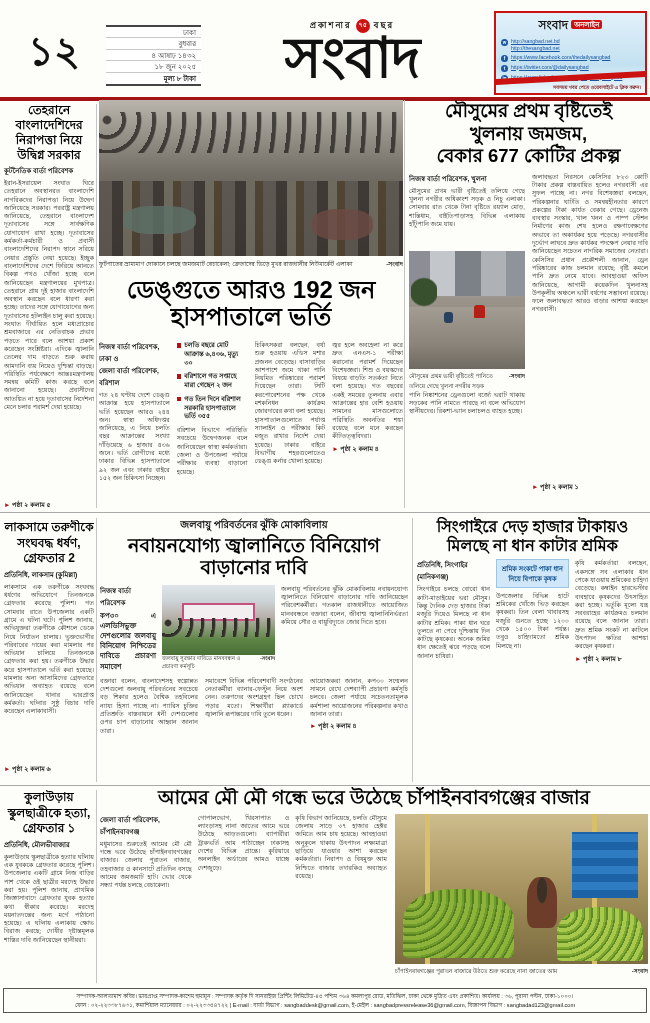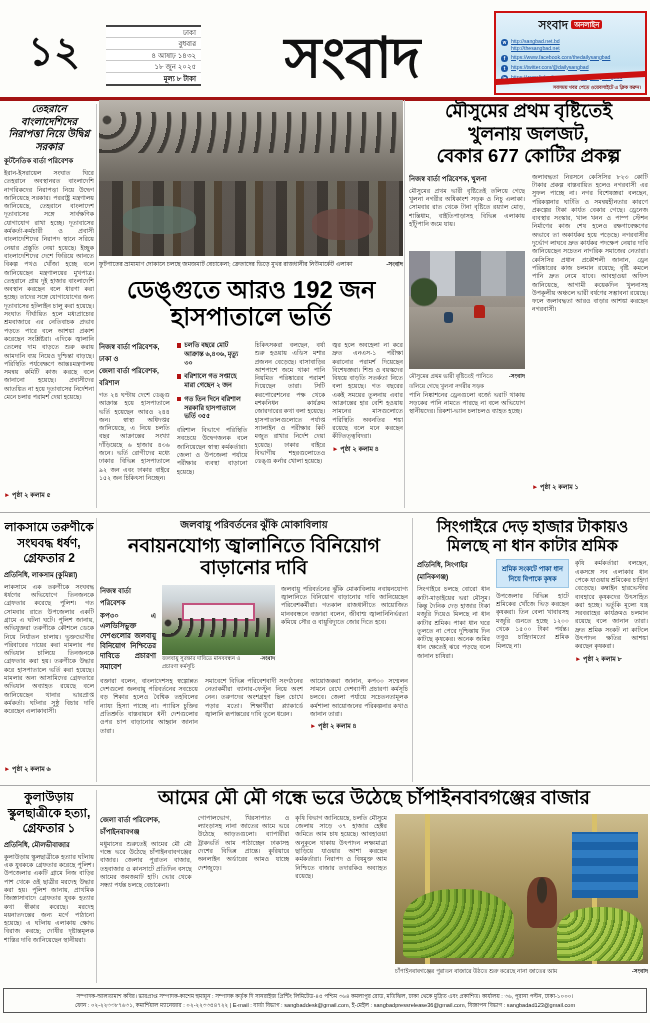--- a/index.html
+++ b/index.html
@@ -104,20 +104,25 @@
   <div class="abs pageno">১২</div>
 
   <div class="abs datebox">
     <div class="row">ঢাকা</div>
     <div class="row">বুধবার</div>
     <div class="row">৪ আষাঢ় ১৪৩২</div>
     <div class="row">১৮ জুন ২০২৫</div>
     <div class="row">মূল্য ৮ টাকা</div>
   </div>
 
+  <div class="abs badge">
+    <span>প্রকাশনার</span>
+    <span class="circ">৭৫</span>
+    <span>বছর</span>
+  </div>
   <div class="abs logo">সংবাদ</div>
 
   <div class="abs onlinebox">
     <div class="ob-title">
       <span>সংবাদ</span><span class="ob-accent">অনলাইন</span>
     </div>
     <div class="ob-links">
       <div class="ob-link">
         <span class="ob-ic">w</span>
         <span class="ob-url"><span>http://sangbad.net.bd</span><br><span>http://thesangbad.net</span></span>
@@ -143,21 +148,21 @@
 
   <div class="abs vrule" style="left:96px; top:104px; height:404px;"></div>
   <div class="abs vrule" style="left:404px; top:100px; height:408px;"></div>
   <div class="abs hrule" style="left:0; top:512px; width:650px;"></div>
   <div class="abs vrule" style="left:96px; top:518px; height:264px;"></div>
   <div class="abs vrule" style="left:412px; top:518px; height:264px;"></div>
   <div class="abs hrule" style="left:0; top:785px; width:650px;"></div>
   <div class="abs vrule" style="left:96px; top:790px; height:193px;"></div>
 
   <div class="abs" style="left:4px; top:103px; width:90px; height:404px; overflow:hidden;">
-    <div class="headline" style="font-size:10px; line-height:1.25;font-style:italic;">তেহরানে বাংলাদেশিদের নিরাপত্তা নিয়ে উদ্বিগ্ন সরকার</div>
+    <div class="headline" style="font-size:12px; line-height:1.25;">তেহরানে বাংলাদেশিদের নিরাপত্তা নিয়ে উদ্বিগ্ন সরকার</div>
     <div class="byline">কূটনৈতিক বার্তা পরিবেশক</div>
     <div class="body" style="height:318px;">ইরান-ইসরায়েল সংঘাত ঘিরে তেহরানে অবস্থানরত বাংলাদেশি নাগরিকদের নিরাপত্তা নিয়ে উদ্বেগ জানিয়েছে সরকার। পররাষ্ট্র মন্ত্রণালয় জানিয়েছে, তেহরানে বাংলাদেশ দূতাবাসের সঙ্গে সার্বক্ষণিক যোগাযোগ রাখা হচ্ছে। দূতাবাসের কর্মকর্তা-কর্মচারী ও প্রবাসী বাংলাদেশিদের নিরাপদ স্থানে সরিয়ে নেয়ার প্রস্তুতি নেয়া হয়েছে। ইচ্ছুক বাংলাদেশিদের দেশে ফিরিয়ে আনতে বিকল্প পথও খোঁজা হচ্ছে বলে জানিয়েছেন মন্ত্রণালয়ের মুখপাত্র। তেহরানে প্রায় দুই হাজার বাংলাদেশি অবস্থান করছেন বলে ধারণা করা হচ্ছে। তাদের সঙ্গে যোগাযোগের জন্য দূতাবাসের হটলাইন চালু করা হয়েছে। সংঘাত দীর্ঘায়িত হলে মধ্যপ্রাচ্যের শ্রমবাজারে এর নেতিবাচক প্রভাব পড়তে পারে বলে আশঙ্কা প্রকাশ করেছেন সংশ্লিষ্টরা। এদিকে জ্বালানি তেলের দাম বাড়তে শুরু করায় আমদানি ব্যয় নিয়েও দুশ্চিন্তা বাড়ছে। পরিস্থিতি পর্যবেক্ষণে আন্তঃমন্ত্রণালয় সমন্বয় কমিটি কাজ করছে বলে জানানো হয়েছে। প্রবাসীদের আতঙ্কিত না হয়ে দূতাবাসের নির্দেশনা মেনে চলার পরামর্শ দেয়া হয়েছে।</div>
     <div class="jump"><span class="arr">►</span> <span>পৃষ্ঠা ২ কলাম ৫</span></div>
   </div>
 
   <div class="abs photo ph-market" style="left:99px; top:100px; width:304px; height:156px;">
     <div class="heads"></div>
     <div class="goods"></div>
     <div class="patch1"></div>
     <div class="patch2"></div>
@@ -196,21 +201,21 @@
     <div class="col body">চিকিৎসকরা বলছেন, বর্ষা শুরু হওয়ায় এডিস মশার প্রজনন বেড়েছে। বাসাবাড়ির আশপাশে জমে থাকা পানি নিয়মিত পরিষ্কারের পরামর্শ দিয়েছেন তারা। সিটি করপোরেশনের পক্ষ থেকে মশকনিধন কার্যক্রম জোরদারের কথা বলা হয়েছে। হাসপাতালগুলোতে পর্যাপ্ত স্যালাইন ও পরীক্ষার কিট মজুত রাখার নির্দেশ দেয়া হয়েছে। ঢাকার বাইরে বিভাগীয় শহরগুলোতেও ডেঙ্গু কর্নার খোলা হয়েছে।</div>
     <div class="col">
       <div class="body">জ্বর হলে অবহেলা না করে দ্রুত এনএস-১ পরীক্ষা করানোর পরামর্শ দিয়েছেন বিশেষজ্ঞরা। শিশু ও বয়স্কদের বিষয়ে বাড়তি সতর্কতা নিতে বলা হয়েছে। গত বছরের একই সময়ের তুলনায় এবার আক্রান্তের হার বেশি হওয়ায় সামনের মাসগুলোতে পরিস্থিতি অবনতির শঙ্কা রয়েছে বলে মনে করছেন কীটতত্ত্ববিদরা।</div>
       <div class="jump"><span class="arr">►</span> <span>পৃষ্ঠা ২ কলাম ৪</span></div>
     </div>
   </div>
 
   <div class="abs" style="left:409px; top:100px; width:239px; height:408px; overflow:hidden;">
     <div class="headline" style="font-size:18.5px; line-height:1.22;">
       <span>মৌসুমের প্রথম বৃষ্টিতেই</span><br>
-      <span>খুলনায় জলজট,</span><br>
+      <span>খুলনায় জমজম,</span><br>
       <span>বেকার 677 কোটির প্রকল্প</span>
     </div>
     <div class="cols" style="margin-top:5px; height:328px;">
       <div class="col">
         <div class="byline" style="margin-top:0;">নিজস্ব বার্তা পরিবেশক, খুলনা</div>
         <div class="body" style="height:62px;">মৌসুমের প্রথম ভারী বৃষ্টিতেই তলিয়ে গেছে খুলনা নগরীর অধিকাংশ সড়ক ও নিচু এলাকা। সোমবার রাত থেকে টানা বৃষ্টিতে রয়্যাল মোড়, শান্তিধাম, বাইতিপাড়াসহ বিভিন্ন এলাকায় হাঁটুপানি জমে যায়।</div>
         <div class="photo ph-flood" style="width:100%; height:118px; margin:2px 0;">
           <div class="bldg"></div>
           <div class="water"></div>
           <div class="tree"></div>

